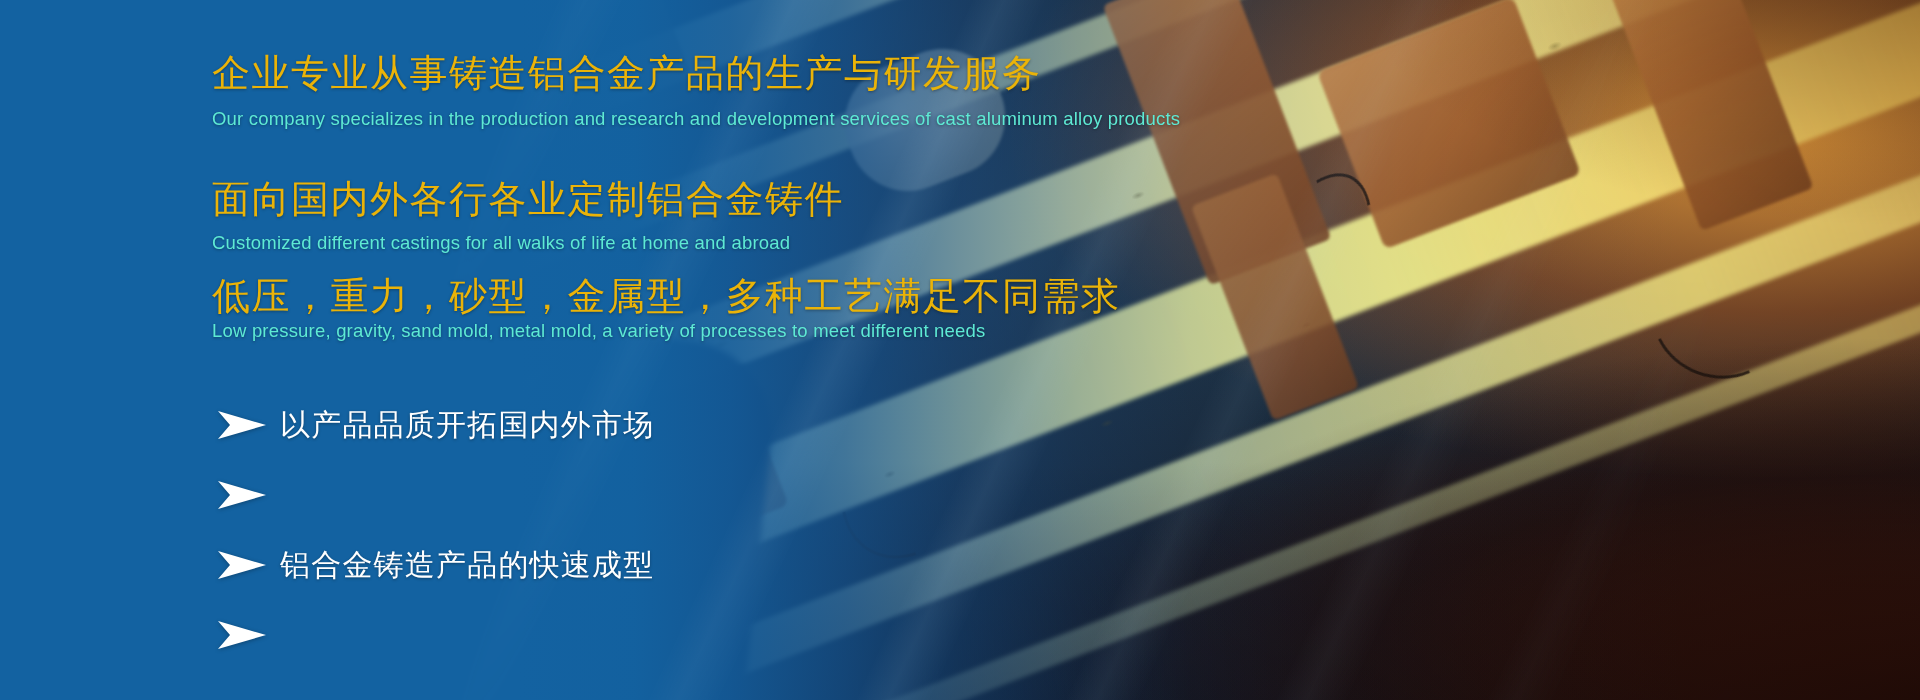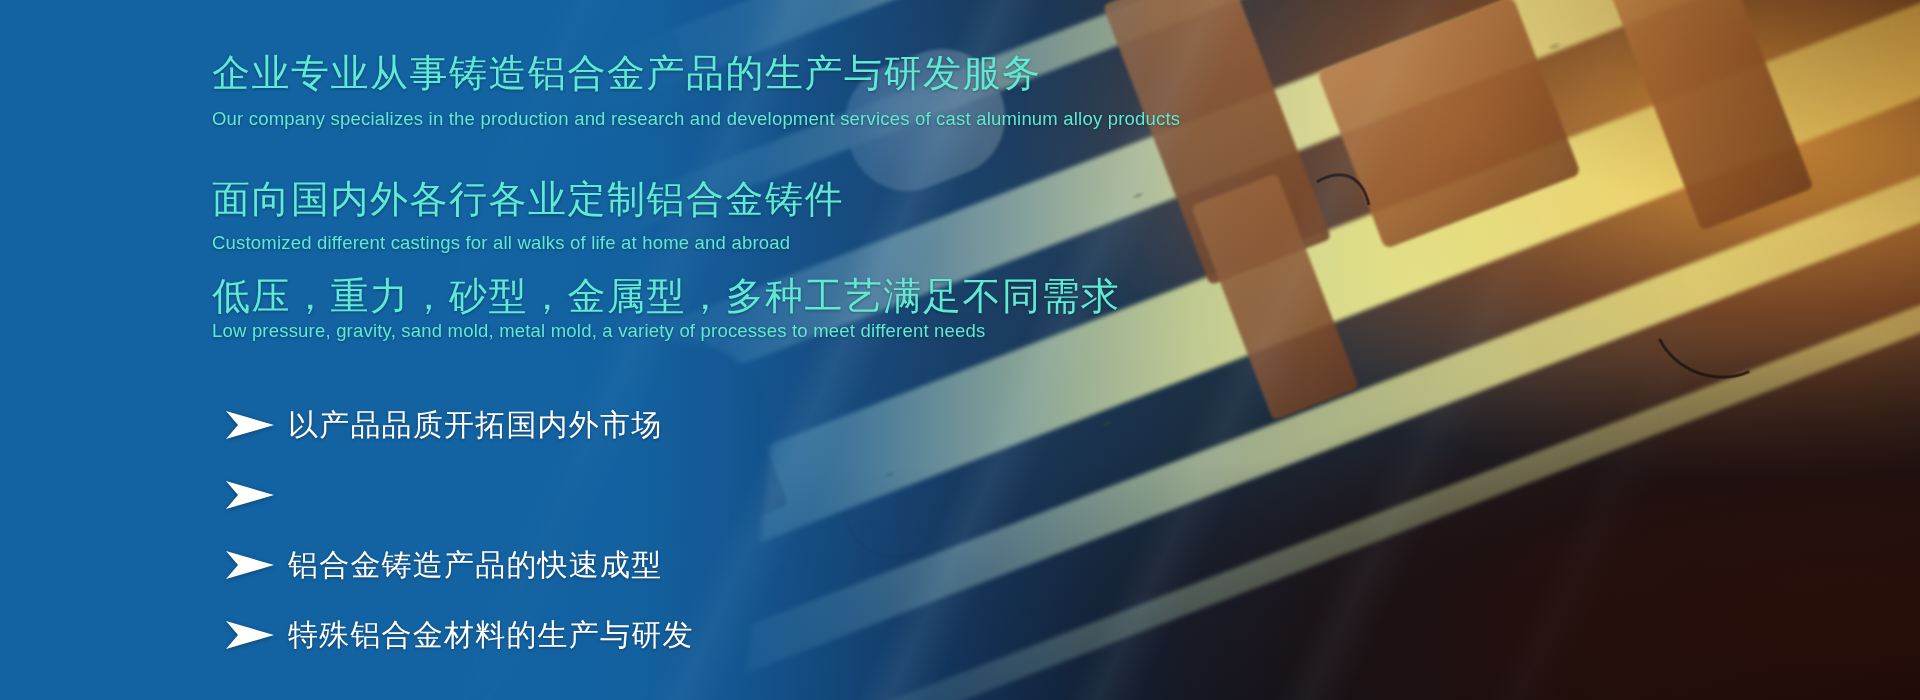--- a/index.html
+++ b/index.html
@@ -115,38 +115,38 @@
     background:repeating-linear-gradient(115deg,
       rgba(255,255,255,0) 0px, rgba(255,255,255,0) 120px,
       rgba(190,225,245,.55) 150px, rgba(255,255,255,0) 190px);
     mask-image:linear-gradient(90deg,rgba(0,0,0,0) 0%,rgba(0,0,0,0) 22%,rgba(0,0,0,.9) 45%,rgba(0,0,0,.5) 70%,rgba(0,0,0,0) 92%);
     -webkit-mask-image:linear-gradient(90deg,rgba(0,0,0,0) 0%,rgba(0,0,0,0) 22%,rgba(0,0,0,.9) 45%,rgba(0,0,0,.5) 70%,rgba(0,0,0,0) 92%);}
 
   
   .content{position:absolute;left:0;top:0;width:1920px;height:700px;}
 
   .h-cn{
-    position:absolute;left:212px;color:#5eead4;
+    position:absolute;left:212px;color:#eab308;
     font-size:38px;font-weight:400;letter-spacing:1.5px;white-space:nowrap;
     text-shadow:0 1px 3px rgba(0,0,0,.35);
   }
   .h-en{
     position:absolute;left:212px;color:#5eead4;
     font-size:18.5px;font-weight:400;letter-spacing:.2px;white-space:nowrap;
     text-shadow:0 1px 3px rgba(0,0,0,.35);
   }
 
   #head1-cn{top:48px;}
   #head1-en{top:108px;}
   #head2-cn{top:174px;text-align:right;}
   #head2-en{top:232px;}
   #head3-cn{top:262px;margin-top:9px;}
   #head3-en{top:320px;}
 
-  .bullets{position:absolute;left:224px;top:390px;}
+  .bullets{position:absolute;left:216px;top:390px;}
   .bullet{position:relative;height:70px;display:flex;align-items:center;}
   .bullet-arrow{width:52px;height:30px;flex:0 0 52px;display:block;margin-right:12px;
     filter:drop-shadow(0 1px 2px rgba(0,0,0,.3));}
   .bullet-text{color:#ffffff;font-size:30px;letter-spacing:1.2px;white-space:nowrap;
     text-shadow:0 1px 3px rgba(0,0,0,.35);}
 </style>
 </head>
 <body>
 
 <div id="banner">
@@ -215,18 +215,17 @@
         <svg class="bullet-arrow" viewBox="0 0 52 30">
           <path d="M2 1 L50 15 L2 29 L14 15 Z" fill="#ffffff"></path>
         </svg>
         <span class="bullet-text">铝合金铸造产品的快速成型</span>
       </div>
 
       <div class="bullet">
         <svg class="bullet-arrow" viewBox="0 0 52 30">
           <path d="M2 1 L50 15 L2 29 L14 15 Z" fill="#ffffff"></path>
         </svg>
-        <span class="bullet-text">特殊铝合金材料的生产与研发</span>
       </div>
 
     </div>
   </div>
 </div>
 
 </body></html>

